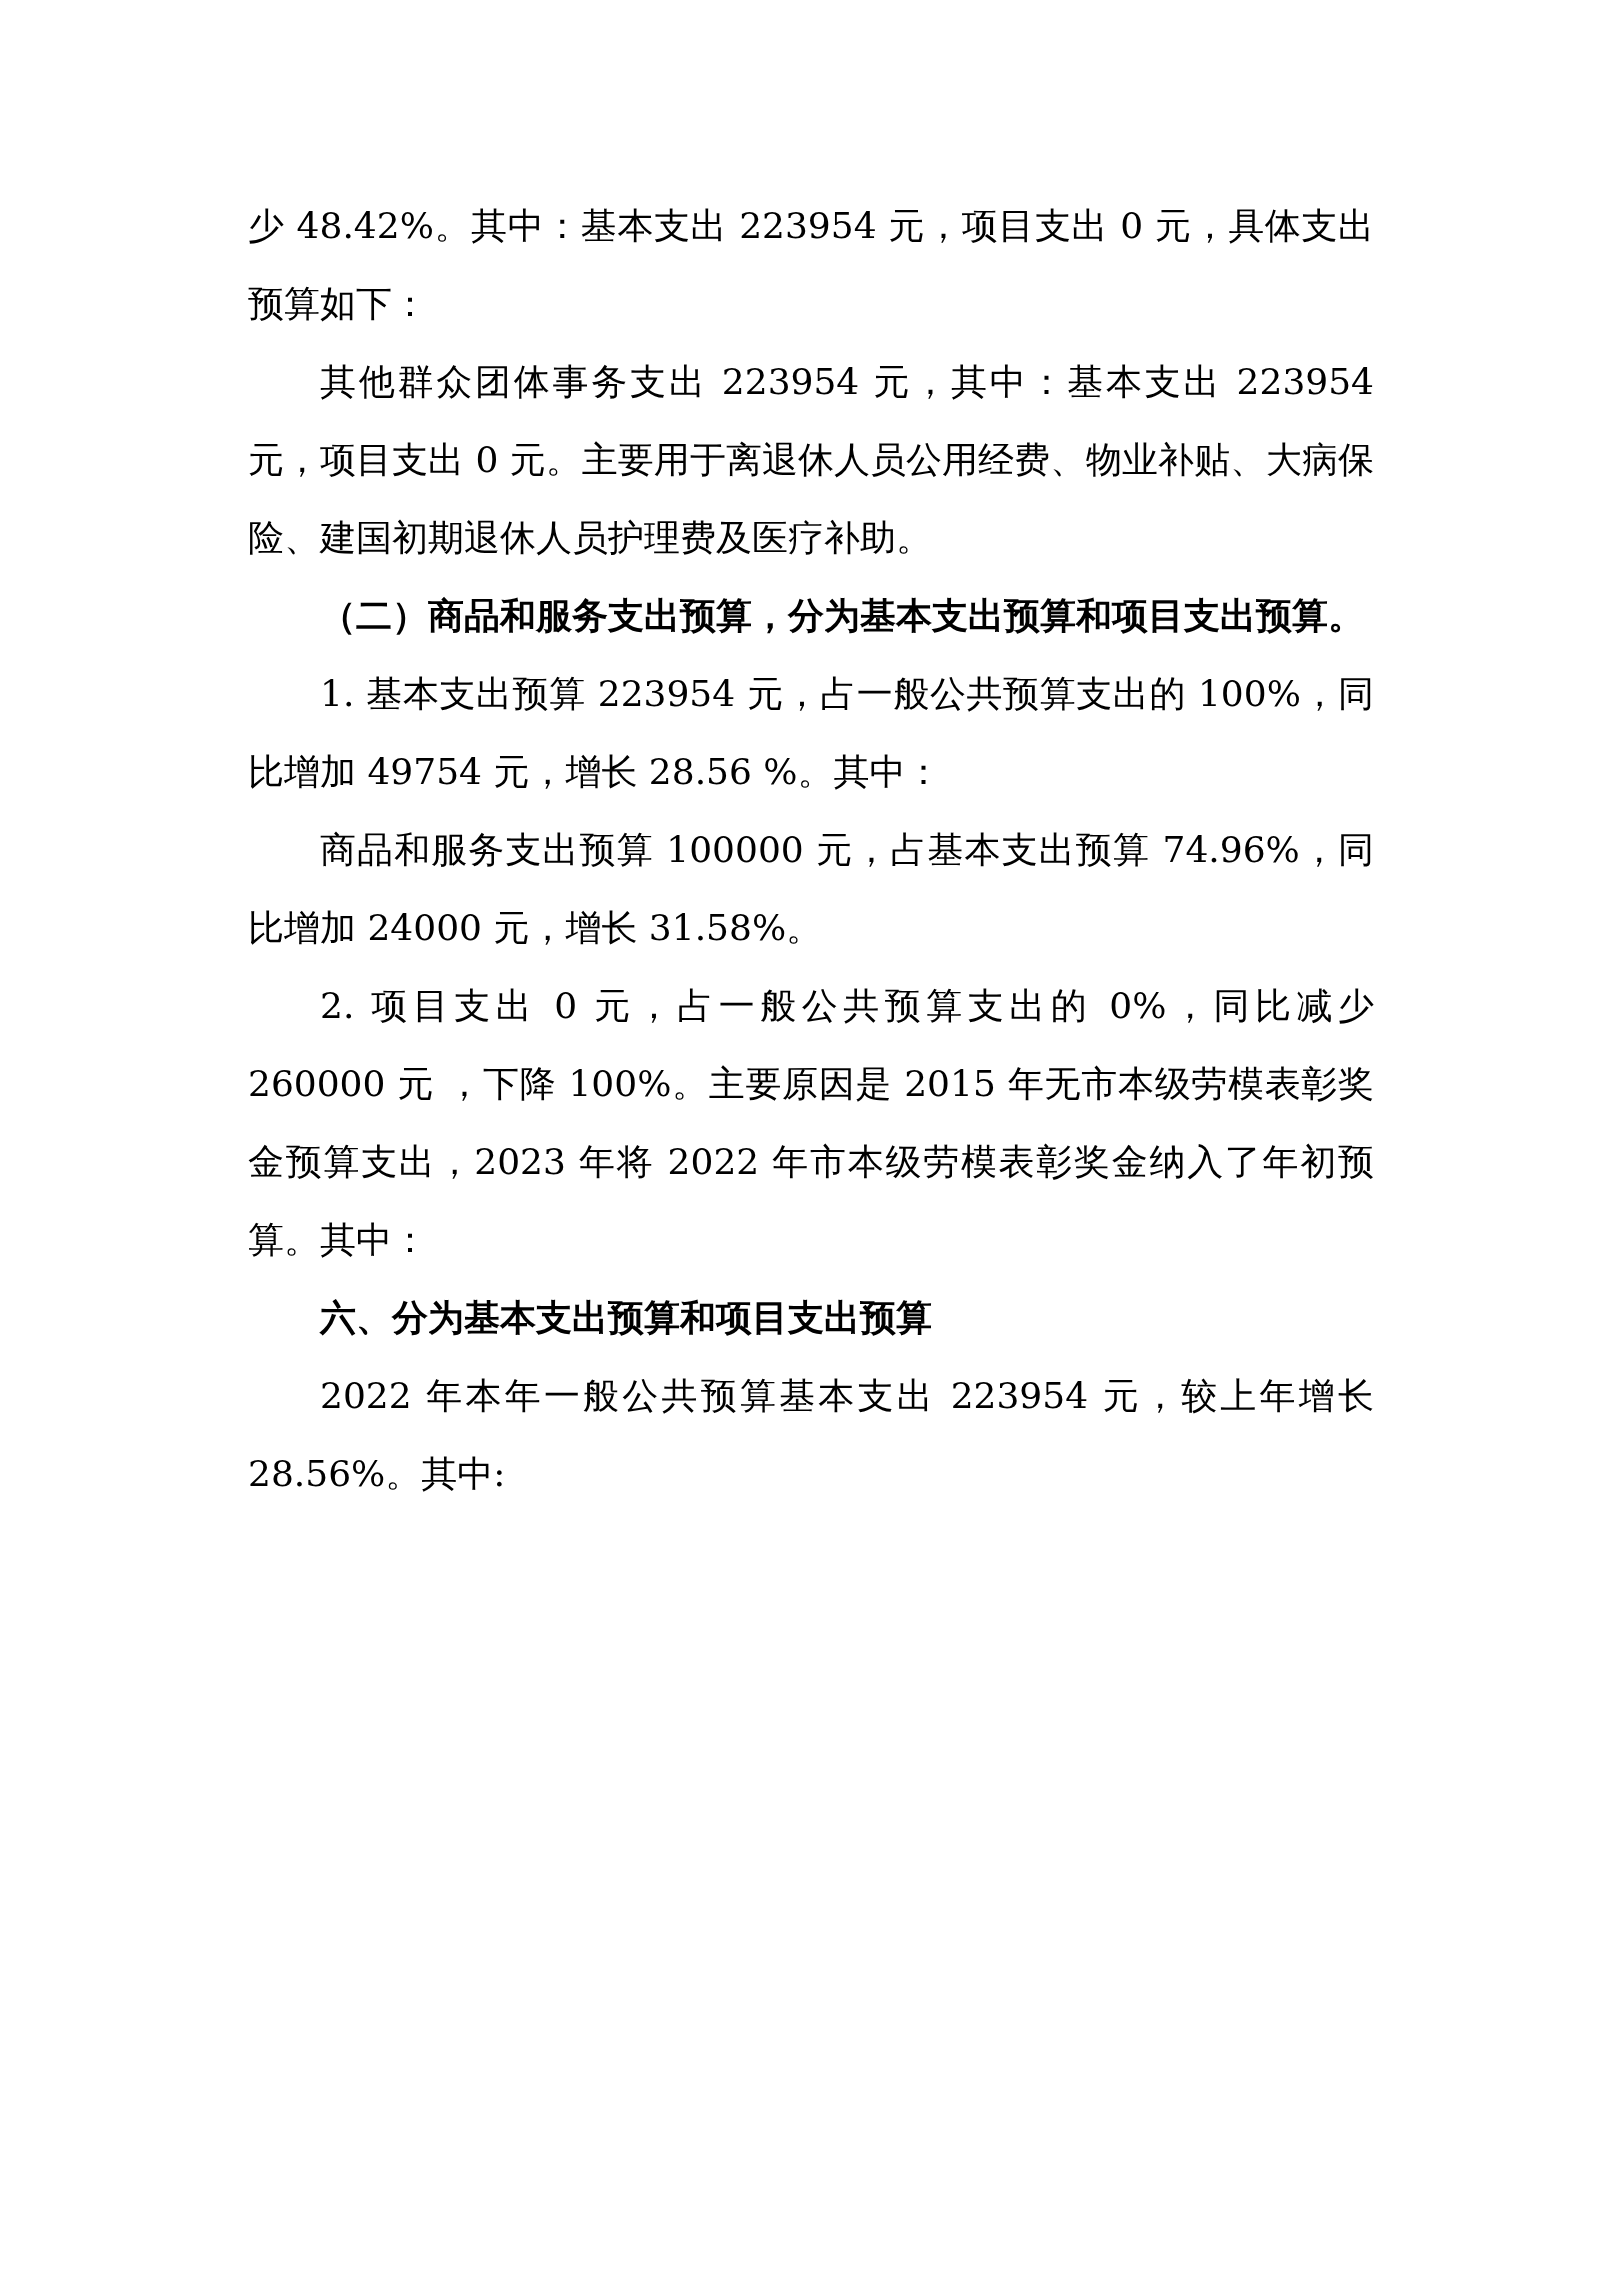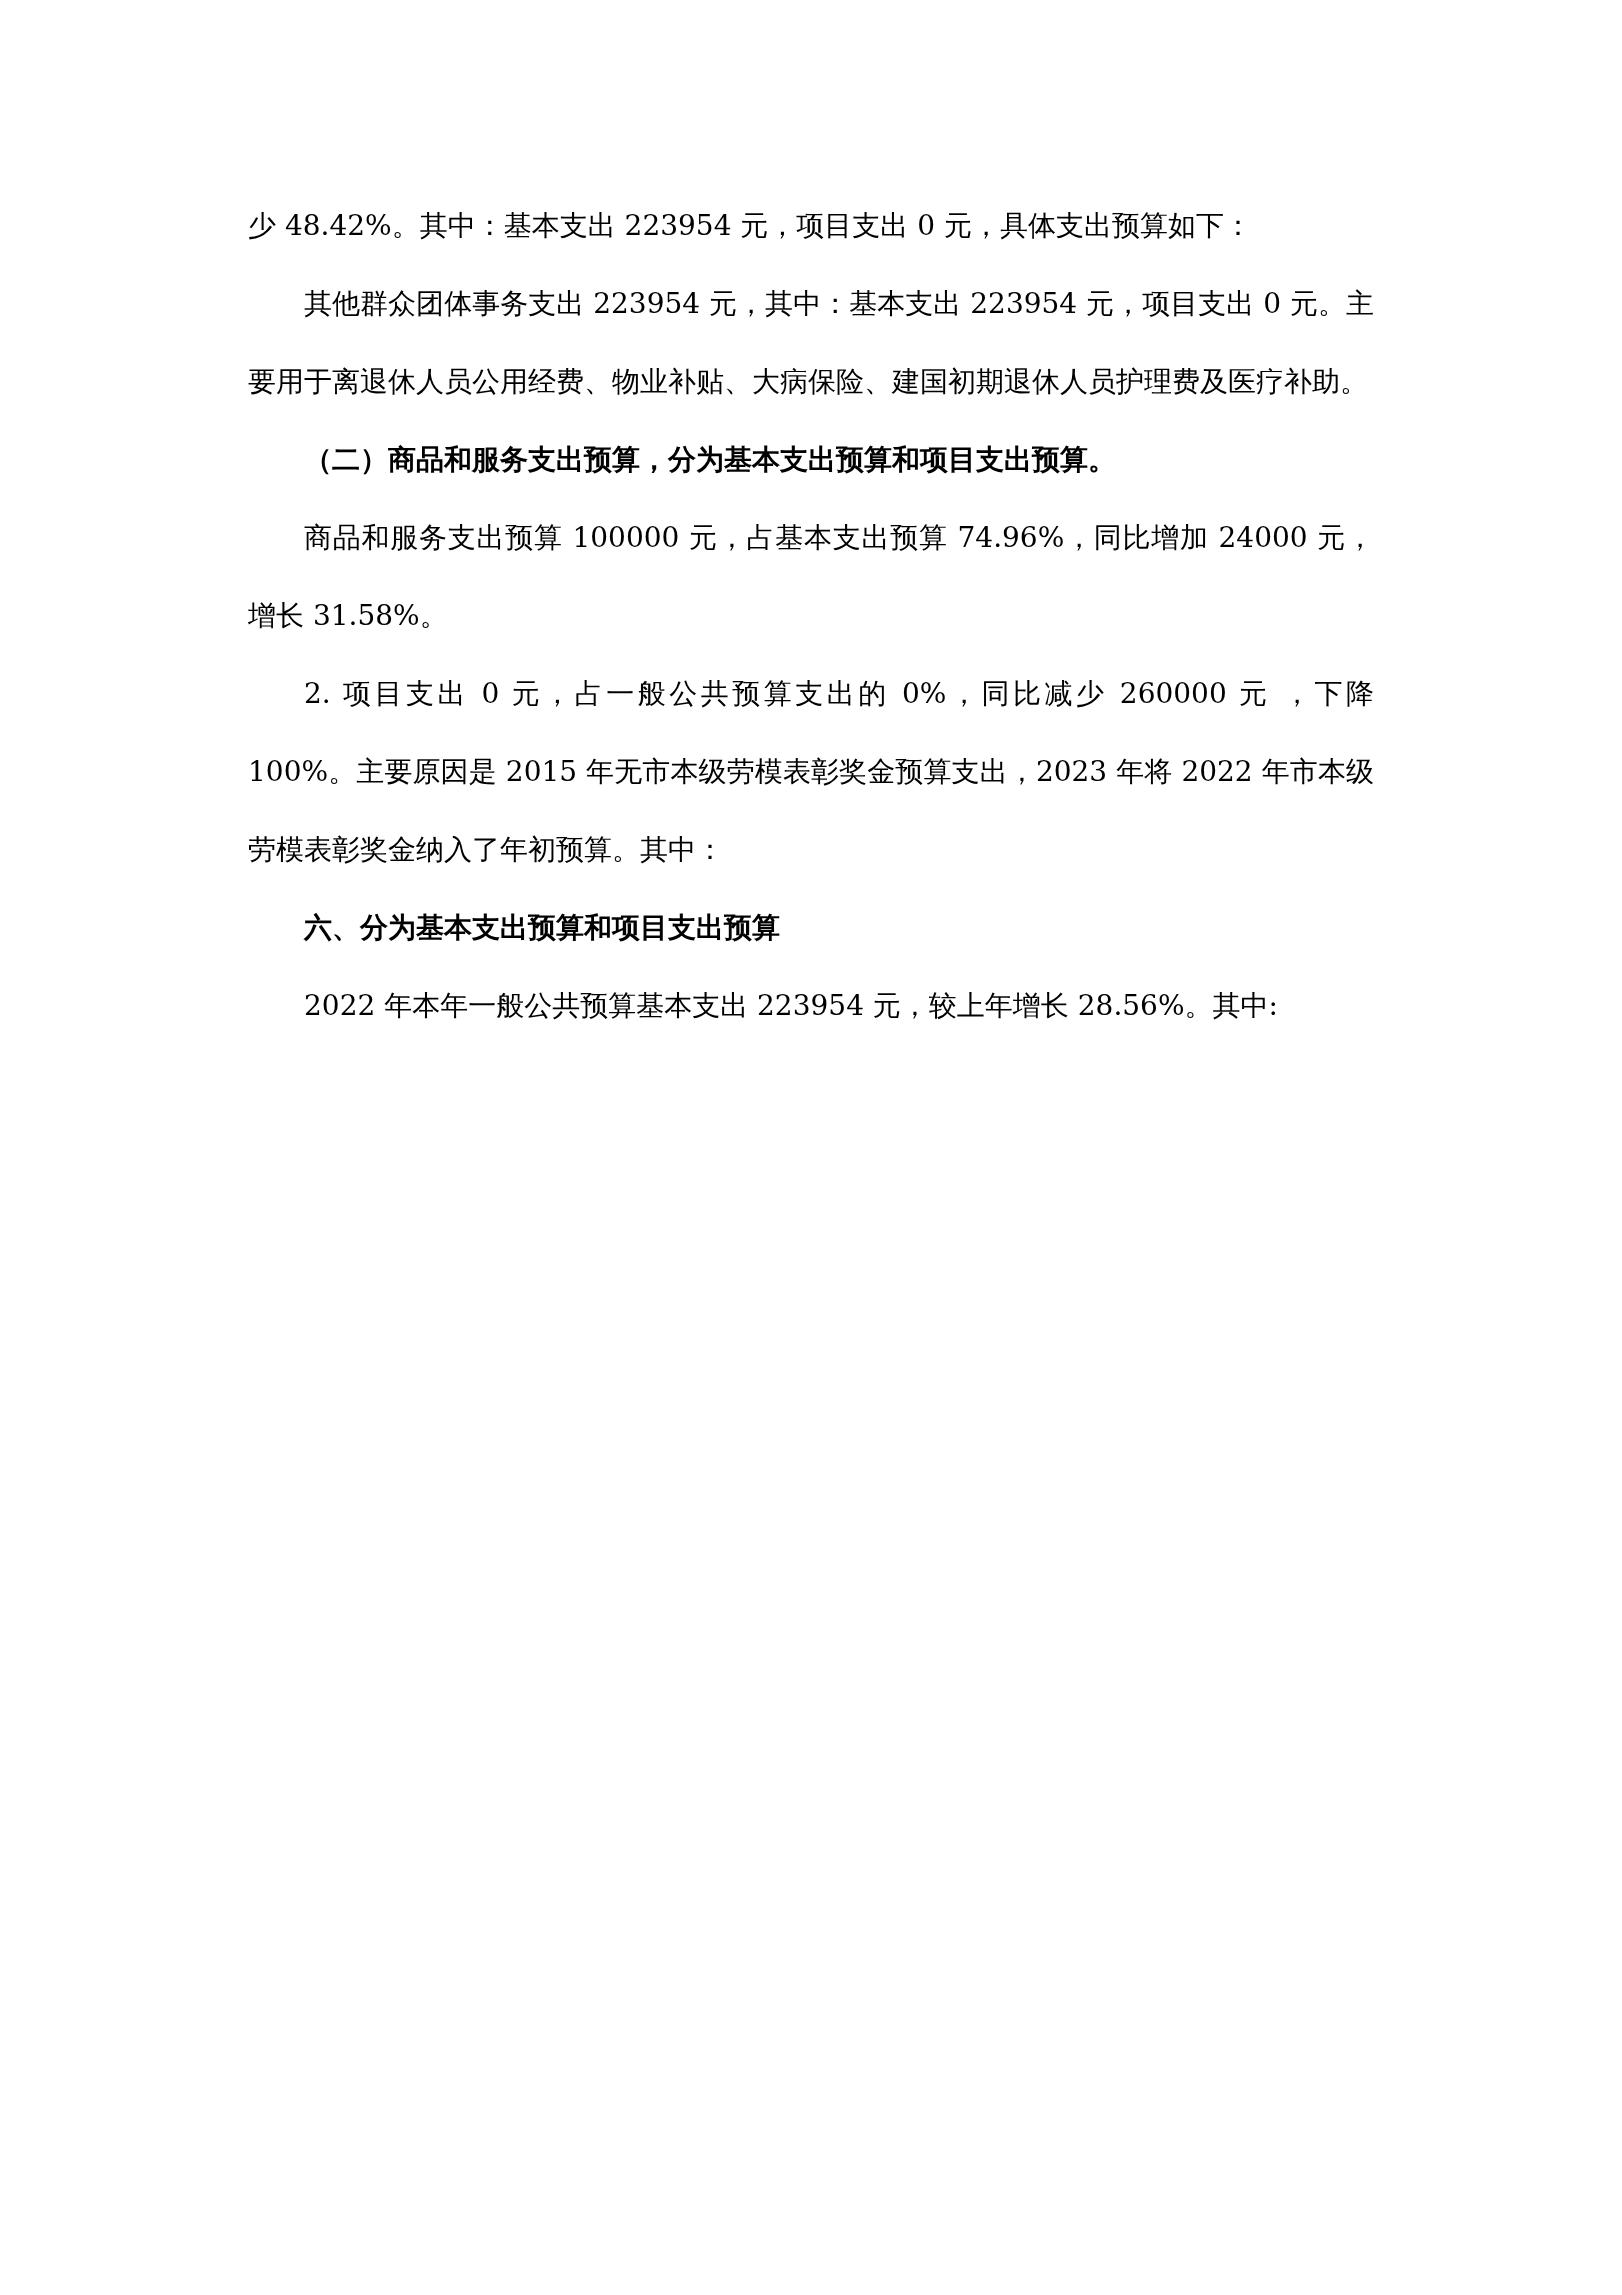--- a/index.html
+++ b/index.html
@@ -13,21 +13,21 @@
     height: 2295px;
     box-sizing: border-box;
     margin: 0 auto;
     background: #ffffff;
     color: #000000;
     padding: 187px 248px 0 248px;
     overflow: hidden;
   }
   .doc-body {
     font-family: "DejaVu Serif", "Liberation Serif", serif;
-    font-size: 28px;
+    font-size: 36px;
     line-height: 78px;
     text-align: justify;
     text-justify: inter-ideograph;
   }
   .para {
     margin: 0;
     padding: 0;
     text-indent: 2em;
     word-break: normal;
   }
@@ -48,20 +48,21 @@
 <div class="page">
   <div class="doc-body">
 
     <p class="para no-indent">少 48.42%。其中：基本支出 223954 元，项目支出 0 元，具体支出预算如下：</p>
 
 
     <p class="para">其他群众团体事务支出 223954 元，其中：基本支出 223954 元，项目支出 0 元。主要用于离退休人员公用经费、物业补贴、大病保险、建国初期退休人员护理费及医疗补助。</p>
 
     <p class="para heading">（二）商品和服务支出预算，分为基本支出预算和项目支出预算。</p>
 
+    <p class="para">1. 基本支出预算 223954 元，占一般公共预算支出的 100%，同比增加 49754 元，增长 28.56 %。其中：</p>
 
     <p class="para">商品和服务支出预算 100000 元，占基本支出预算 74.96%，同比增加 24000 元，增长 31.58%。</p>
 
 
     <p class="para">2. 项目支出 0 元，占一般公共预算支出的 0%，同比减少 260000 元 ，下降 100%。主要原因是 2015 年无市本级劳模表彰奖金预算支出，2023 年将 2022 年市本级劳模表彰奖金纳入了年初预算。其中：</p>
 
 
     <p class="para heading">六、分为基本支出预算和项目支出预算</p>
 
     <p class="para">2022 年本年一般公共预算基本支出 223954 元，较上年增长 28.56%。其中:</p>

